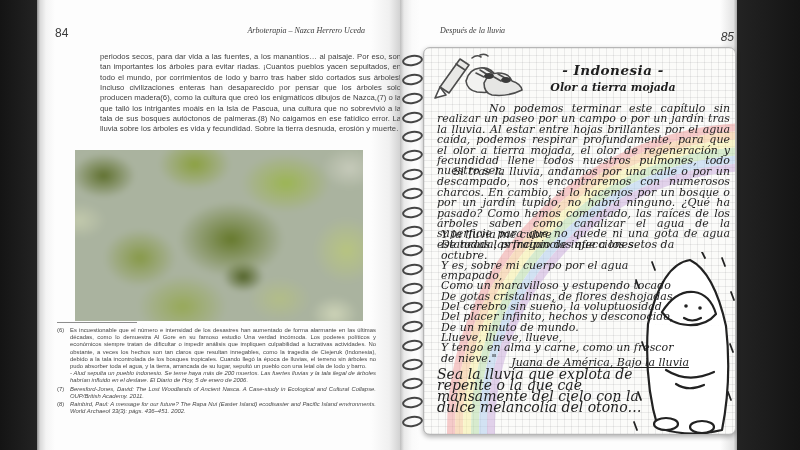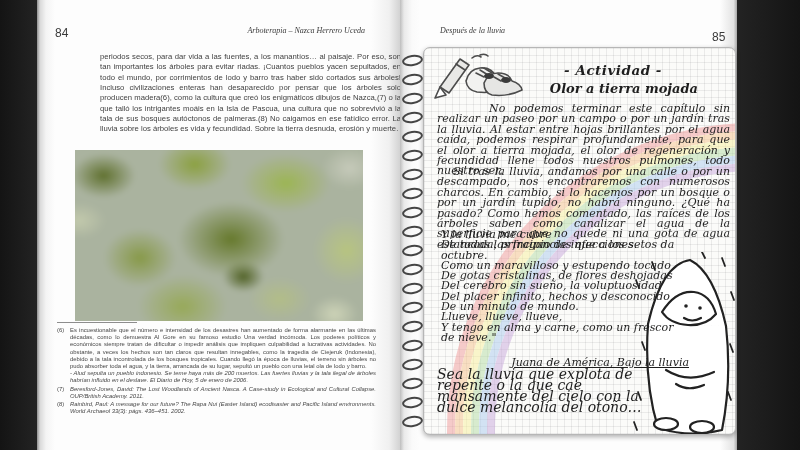--- a/index.html
+++ b/index.html
@@ -43,39 +43,39 @@
 
   #lp-sep{position:absolute;left:57px;top:322px;width:80px;height:1px;background:#8d8d8d;}
   #lp-foot{position:absolute;left:57px;top:327px;width:319px;font-size:5.9px;line-height:7.2px;
     color:#474747;text-align:justify;}
   .fn{position:relative;padding-left:13px;margin-bottom:1px;}
   .fn .mk{position:absolute;left:0;top:0;}
   .fn .src{font-style:italic;}
 
   
   #rp-head{left:440px;top:26px;}
-  #rp-num{left:712px;top:30px;width:22px;}
+  #rp-num{left:712px;top:30px;width:22px;text-align:right;font-style:italic;}
 
   .notebook{position:absolute;left:423px;top:47px;width:311px;height:386px;border:1px solid #b6b6b6;
     border-radius:7px;overflow:hidden;background-color:#fbfbf9;
     background-image:linear-gradient(rgba(90,90,90,.10) 1px,transparent 1px),
                      linear-gradient(90deg,rgba(90,90,90,.10) 1px,transparent 1px);
     background-size:7px 7px;box-shadow:0 2px 5px rgba(0,0,0,.30);}
 
   .spiral{position:absolute;left:402px;top:55px;width:26px;height:372px;display:flex;
     flex-direction:column;justify-content:space-between;z-index:6;}
   .spiral i{display:block;width:17px;height:7px;border:2.5px solid #454545;border-radius:50%;
     transform:rotate(-8deg);background:rgba(250,250,250,.35);}
 
   .nb-layer{position:absolute;z-index:2;}
   svg.rainbow{position:absolute;left:0;top:0;z-index:1;}
 
   .hand{font-family:"DejaVu Serif",serif;font-style:italic;color:#1e1e1e;}
   .nb-title{left:104px;top:14px;width:170px;text-align:center;font-size:13.5px;font-weight:bold;letter-spacing:.5px;}
-  .nb-sub{left:104px;top:33px;width:170px;text-align:right;font-size:13px;font-weight:bold;}
+  .nb-sub{left:104px;top:33px;width:170px;text-align:center;font-size:11px;font-weight:bold;}
   .nb-par{width:293px;font-size:11px;line-height:10.4px;text-align:justify;}
   #nb-p1{left:13px;top:56px;text-indent:52px;}
   #nb-p2{left:13px;top:119px;text-indent:16px;}
   .nb-poem{left:17px;top:182px;width:245px;font-size:11px;line-height:10.3px;}
   .nb-attr{left:55px;top:308px;width:210px;text-align:right;font-size:11px;text-decoration:underline;}
   .nb-close{left:13px;top:321px;width:238px;font-size:14px;line-height:11px;text-align:left;}
 </style>
 </head>
 <body>
 
@@ -164,29 +164,30 @@
         <path d="M2,170 l3,8"></path>
           <path d="M90,6 l3,8"></path>
           <path d="M99,40 l3,8"></path>
         <path d="M98,92 l3,8"></path>
           <path d="M96,140 l3,8"></path>
           <path d="M20,10 l3,8"></path>
           <path d="M70,0 l3,6"></path>
       </g>
     </svg>
 
-    <div class="nb-layer hand nb-title">- Actividad -</div>
+    <div class="nb-layer hand nb-title">- Indonesia -</div>
     <div class="nb-layer hand nb-sub">Olor a tierra mojada</div>
 
     <div class="nb-layer hand nb-par" id="nb-p1">No podemos terminar este capítulo sin realizar un paseo por un campo o por un jardín tras la lluvia. Al estar entre hojas brillantes por el agua caída, podemos respirar profundamente, para que el olor a tierra mojada, el olor de regeneración y fecundidad llene todos nuestros pulmones, todo nuestro ser.</div>
     <div class="nb-layer hand nb-par" id="nb-p2">Si tras la lluvia, andamos por una calle o por un descampado, nos encontraremos con numerosos charcos. En cambio, si lo hacemos por un bosque o por un jardín tupido, no habrá ninguno. ¿Qué ha pasado? Como hemos comentado, las raíces de los árboles saben como canalizar el agua de la superficie para que no quede ni una gota de agua estancada, principio de infecciones.</div>
 
     <div class="nb-layer hand nb-poem">
       <div>Y la lluvia me cubre</div>
       <div>De todas las fragancias que a los setos da octubre.</div>
+      <div>Y es, sobre mi cuerpo por el agua empapado,</div>
       <div>Como un maravilloso y estupendo tocado</div>
       <div>De gotas cristalinas, de flores deshojadas</div>
       <div>Del cerebro sin sueño, la voluptuosidad</div>
       <div>Del placer infinito, hechos y desconocido,</div>
       <div>De un minuto de mundo.</div>
       <div>Llueve, llueve, llueve,</div>
       <div>Y tengo en alma y carne, como un frescor de nieve."</div>
     </div>
 
     <div class="nb-layer hand nb-attr">Juana de América, Bajo la lluvia</div>

